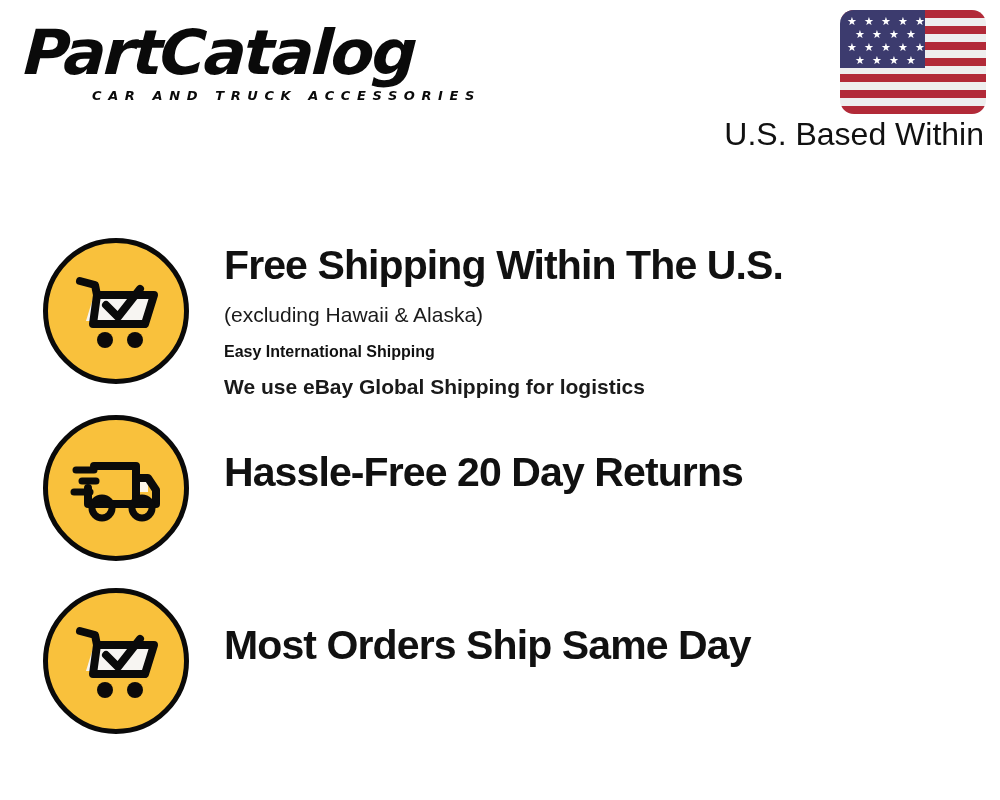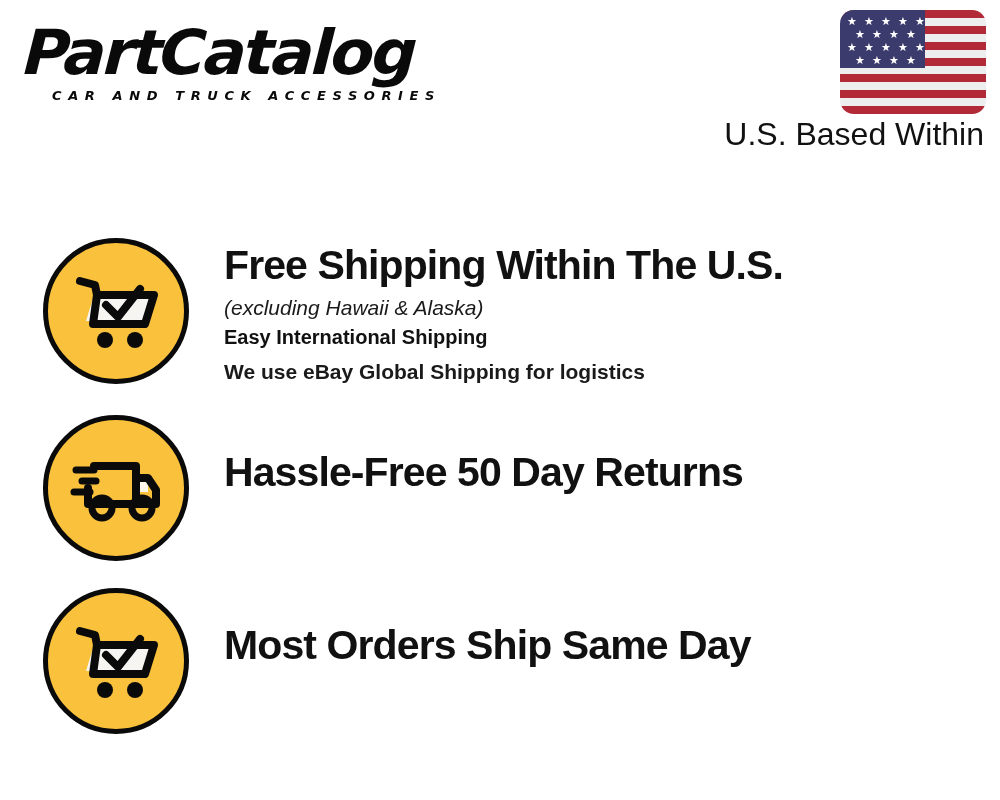--- a/index.html
+++ b/index.html
@@ -45,21 +45,21 @@
     transform-origin: left center;
   }
   .brand-tagline {
     font-family: "DejaVu Sans", sans-serif;
     font-weight: 700;
     font-style: italic;
     font-size: 13px;
     letter-spacing: 6.6px;
     color: #0a0a0a;
     white-space: nowrap;
-    margin-left: 28px;
+    margin-left: 68px;
     margin-top: 2px;
   }
 
   .seller-block {
     position: absolute;
     right: 14px;
     top: 10px;
     width: 270px;
     display: flex;
     flex-direction: column;
@@ -146,30 +146,29 @@
     letter-spacing: -0.9px;
     color: #111111;
     white-space: nowrap;
   }
   .feature-note {
     font-family: "Liberation Sans", sans-serif;
     font-weight: 400;
     font-size: 21px;
     line-height: 30px;
     color: #1a1a1a;
-    margin-top: 5px;
-    font-style: italic;
+    margin-top: 12px;
   }
   .feature-subheading {
     font-family: "Liberation Sans", sans-serif;
     font-weight: 700;
-    font-size: 20px;
+    font-size: 16px;
     line-height: 28px;
     color: #111111;
-    margin-top: 0;
+    margin-top: 8px;
   }
   .feature-subnote {
     font-family: "Liberation Sans", sans-serif;
     font-weight: 700;
     font-size: 21px;
     line-height: 28px;
     color: #1a1a1a;
     margin-top: 7px;
   }
 
@@ -251,21 +250,21 @@
         <path d="M30 30 L72 30 L72 68 L24 68 L24 52" fill="none" stroke="#0a0a0a" stroke-width="8" stroke-linecap="round" stroke-linejoin="round"></path>
         <path d="M72 42 L84 42 L92 54 L92 68 L72 68 Z" fill="none" stroke="#0a0a0a" stroke-width="8" stroke-linecap="round" stroke-linejoin="round"></path>
         <path d="M12 34 L30 34" stroke="#0a0a0a" stroke-width="7" stroke-linecap="round"></path>
         <path d="M18 45 L32 45" stroke="#0a0a0a" stroke-width="7" stroke-linecap="round"></path>
         <path d="M10 56 L26 56" stroke="#0a0a0a" stroke-width="7" stroke-linecap="round"></path>
         <circle cx="38" cy="72" r="10" fill="none" stroke="#0a0a0a" stroke-width="7"></circle>
         <circle cx="78" cy="72" r="10" fill="none" stroke="#0a0a0a" stroke-width="7"></circle>
       </svg>
     </div>
     <div class="feature-text">
-      <div class="feature-heading">Hassle-Free 50 Day Returns</div>
+      <div class="feature-heading">Hassle-Free 20 Day Returns</div>
     </div>
   </div>
 
   <div class="feature-row row-sameday">
     <div class="icon-badge">
       <svg width="104" height="104" viewBox="0 0 104 104" aria-hidden="true">
         <path d="M22 62 L82 62 L88 36 L30 36 Z" fill="#f7f5f2"></path>
         <path d="M16 22 L31 26 L33 36" fill="none" stroke="#0a0a0a" stroke-width="8" stroke-linecap="round" stroke-linejoin="round"></path>
         <path d="M33 36 L90 36 L81 65 L29 65 Z" fill="none" stroke="#0a0a0a" stroke-width="8" stroke-linecap="round" stroke-linejoin="round"></path>
         <path d="M42 46 L54 58 L76 30" fill="none" stroke="#0a0a0a" stroke-width="8" stroke-linecap="round" stroke-linejoin="round"></path>

